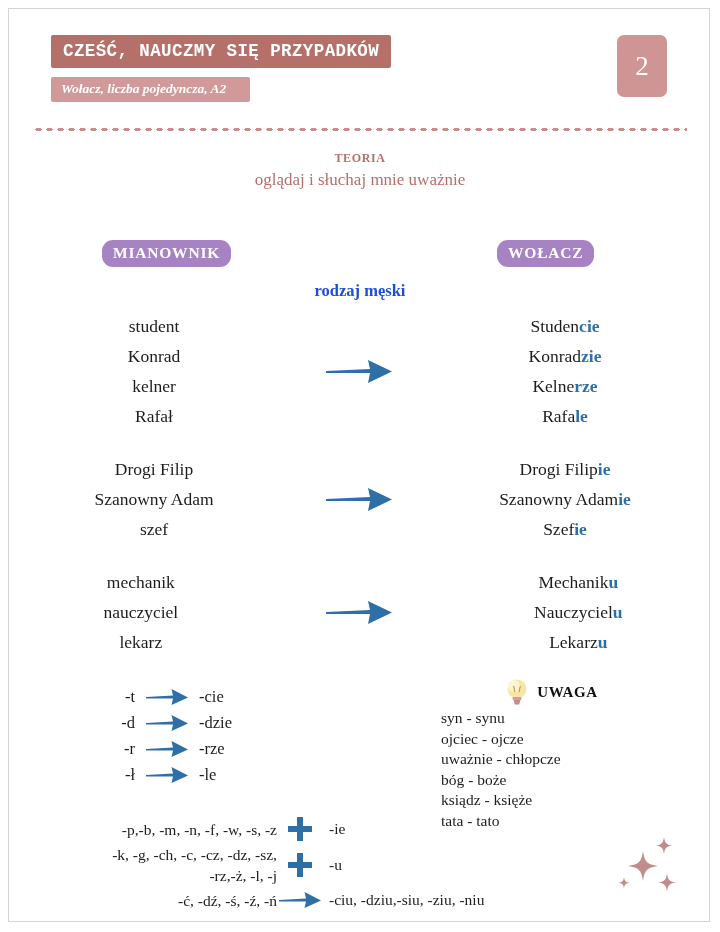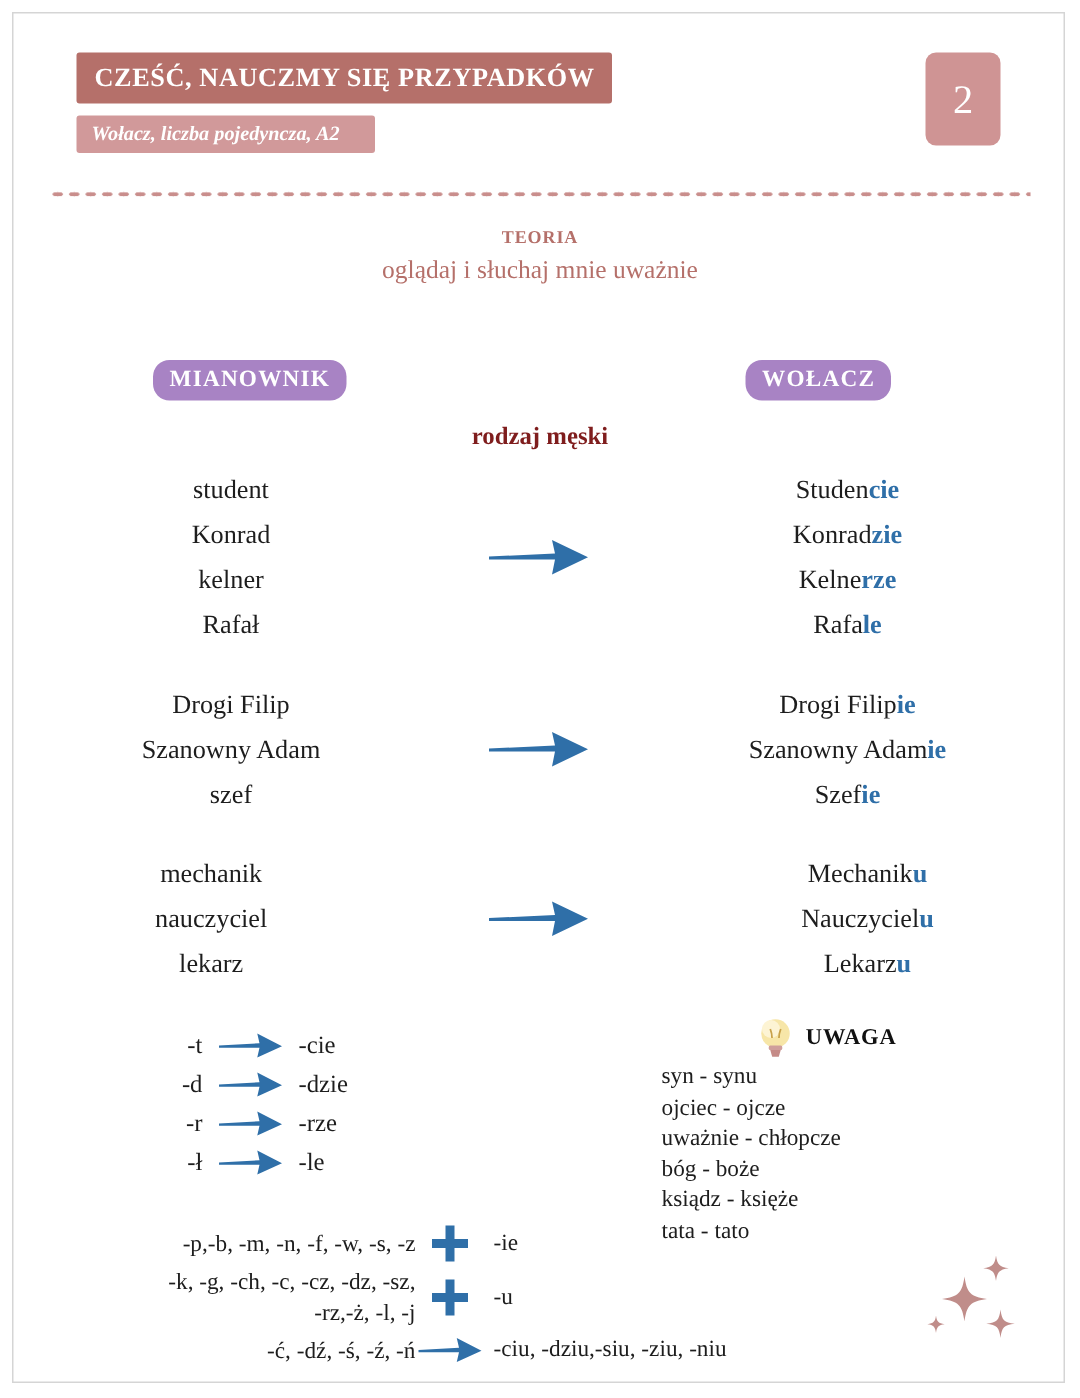--- a/index.html
+++ b/index.html
@@ -27,21 +27,21 @@
     overflow: hidden;
   }
 
   
   .title-bar {
     position: absolute;
     left: 42px;
     top: 26px;
     background: #b5706a;
     color: #ffffff;
-    font-family: Liberation Serif, serif;
+    font-family: Liberation Mono, monospace;
     font-weight: bold;
     font-size: 17.5px;
     letter-spacing: 0.4px;
     padding: 6px 12px 7px 12px;
     border-radius: 2px;
     white-space: nowrap;
   }
   .subtitle-bar {
     position: absolute;
     left: 42px;
@@ -118,21 +118,21 @@
   .badge-voc { left: 488px; top: 231px; }
 
   .gender-label {
     position: absolute;
     left: 0;
     top: 272px;
     width: 702px;
     text-align: center;
     font-weight: bold;
     font-size: 16.5px;
-    color: #7f1d1d;
+    color: #1d4ed8;
   }
 
   
   .group {
     position: absolute;
     left: 0;
     width: 702px;
     display: flex;
     align-items: center;
   }

